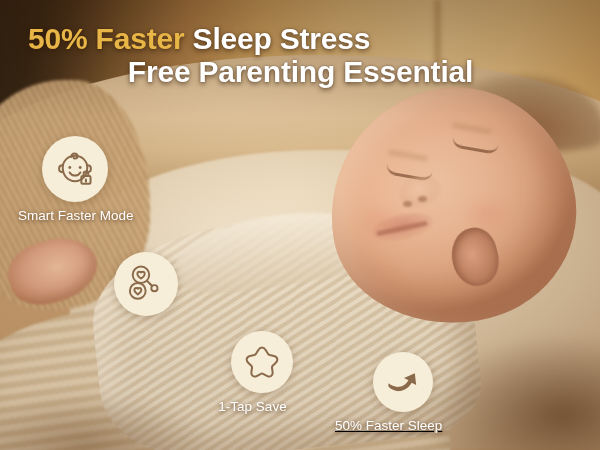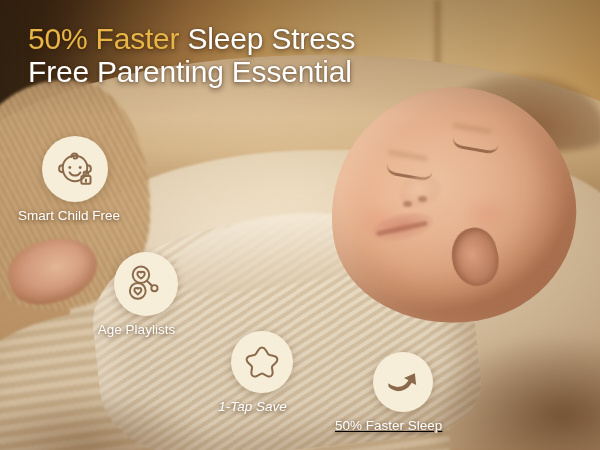--- a/index.html
+++ b/index.html
@@ -179,27 +179,27 @@
   .tint{
     position:absolute;inset:0;
     background:linear-gradient(180deg, rgba(60,34,12,.30) 0%, rgba(60,34,12,0) 26%),
                radial-gradient(120% 95% at 50% 42%, rgba(255,225,180,.10), rgba(70,40,14,.22) 100%);
     pointer-events:none;
   }
 
   
   .headline{
     position:absolute;left:28px;top:22px;width:545px;
-    font-size:30px;line-height:33px;font-weight:normal;
+    font-size:30px;line-height:33px;font-weight:bold;
     letter-spacing:-.2px;color:#ffffff;
     text-shadow:0 2px 5px rgba(52,28,8,.65), 0 0 2px rgba(52,28,8,.4);
     z-index:6;
   }
   .headline .hl{color:#e8b547;}
-  .headline .l2{display:block;}
+  .headline .l2{display:block;text-align:center;}
 
   
   .feature{position:absolute;z-index:7;}
   .fcircle{
     border-radius:50%;
     background:#f7eed9;
     box-shadow:0 2px 8px rgba(90,58,26,.28);
     display:flex;align-items:center;justify-content:center;
   }
   .flabel{
@@ -213,21 +213,21 @@
   #f1{left:18px;top:136px;}
   #f1 .fcircle{width:66px;height:66px;margin-left:24px;}
   #f1 .flabel{margin-top:6px;}
 
   #f2{left:95px;top:252px;}
   #f2 .fcircle{width:64px;height:64px;margin-left:19px;}
   #f2 .flabel{margin-top:6px;}
 
   #f3{left:212px;top:331px;}
   #f3 .fcircle{width:62px;height:62px;margin-left:19px;}
-  #f3 .flabel{margin-top:6px;font-style:italic;}
+  #f3 .flabel{margin-top:6px;}
 
   #f4{left:335px;top:352px;text-decoration:underline;}
   #f4 .fcircle{width:60px;height:60px;margin-left:38px;}
   #f4 .flabel{margin-top:6px;}
 
   #f5{left:468px;top:348px;}
   #f5 .fcircle{width:60px;height:60px;margin-left:48px;}
   #f5 .flabel{margin-top:6px;}
 </style>
 </head>
@@ -284,38 +284,37 @@
           <circle cx="18.6" cy="22.4" r="1.5" fill="#8a6a4a" stroke="none"></circle>
           <circle cx="29.4" cy="22.4" r="1.5" fill="#8a6a4a" stroke="none"></circle>
           <path d="M18.4 27.6c1.2 2.1 3.2 3.3 5.6 3.3s4.4-1.2 5.6-3.3"></path>
           <rect x="30.6" y="31.2" width="9.6" height="8.2" rx="1.4"></rect>
           <path d="M33 31.2v-2.1a2.4 2.4 0 0 1 4.8 0v2.1"></path>
           <circle cx="35.4" cy="35" r="1.1" fill="#8a6a4a" stroke="none"></circle>
           <path d="M35.4 35.8v1.6"></path>
         </g>
       </svg>
     </div>
-    <div class="flabel">Smart Child Free</div>
+    <div class="flabel">Smart Faster Mode</div>
   </div>
 
   <div class="feature" id="f2">
     <div class="fcircle">
       <svg class="ic" width="44" height="44" viewBox="0 0 48 48">
         <g fill="none" stroke="#8a6a4a" stroke-width="2.1" stroke-linecap="round" stroke-linejoin="round">
           <circle cx="18.5" cy="14" r="9"></circle>
           <path d="M18.6 18.1c-2.6-2-4-3.4-4-5.1 0-1.4 1-2.4 2.3-2.4.8 0 1.4.4 1.7.9.3-.5.9-.9 1.7-.9 1.3 0 2.3 1 2.3 2.4 0 1.7-1.4 3.1-4 5.1z"></path>
           <path d="M25 20.4l5.4 5.4"></path>
           <circle cx="33.2" cy="28.6" r="3.4"></circle>
           <path d="M30.6 26.1l-2.2-2.2"></path>
           <circle cx="15" cy="31.5" r="8.6"></circle>
           <path d="M15.1 35.4c-2.5-1.9-3.8-3.2-3.8-4.8 0-1.3.9-2.3 2.2-2.3.7 0 1.3.3 1.6.8.3-.5.9-.8 1.6-.8 1.2 0 2.2.9 2.2 2.3 0 1.6-1.3 2.9-3.8 4.8z"></path>
         </g>
       </svg>
     </div>
-    <div class="flabel">Age Playlists</div>
   </div>
 
   <div class="feature" id="f3">
     <div class="fcircle">
       <svg class="ic" width="40" height="40" viewBox="0 0 48 48">
         <path d="M24 6.5c2 0 3.4 1.5 4.6 3.4l2.6 4.3c.5.9 1.1 1.3 2.1 1.5l5 1c2.2.4 3.6 1.6 4 3.4.4 1.8-.4 3.5-2 5l-3.5 3.4c-.7.7-.9 1.4-.8 2.4l.7 5c.3 2.2-.2 3.9-1.7 4.9-1.5 1-3.3.8-5.2-.2l-4.5-2.3c-.9-.5-1.7-.5-2.6 0l-4.5 2.3c-1.9 1-3.7 1.2-5.2.2-1.5-1-2-2.7-1.7-4.9l.7-5c.1-1-.1-1.7-.8-2.4l-3.5-3.4c-1.6-1.5-2.4-3.2-2-5 .4-1.8 1.8-3 4-3.4l5-1c1-.2 1.6-.6 2.1-1.5l2.6-4.3C20.6 8 22 6.5 24 6.5z" fill="none" stroke="#8a6a4a" stroke-width="2.4" stroke-linejoin="round"></path>
       </svg>
     </div>
     <div class="flabel">1-Tap Save</div>
   </div>

